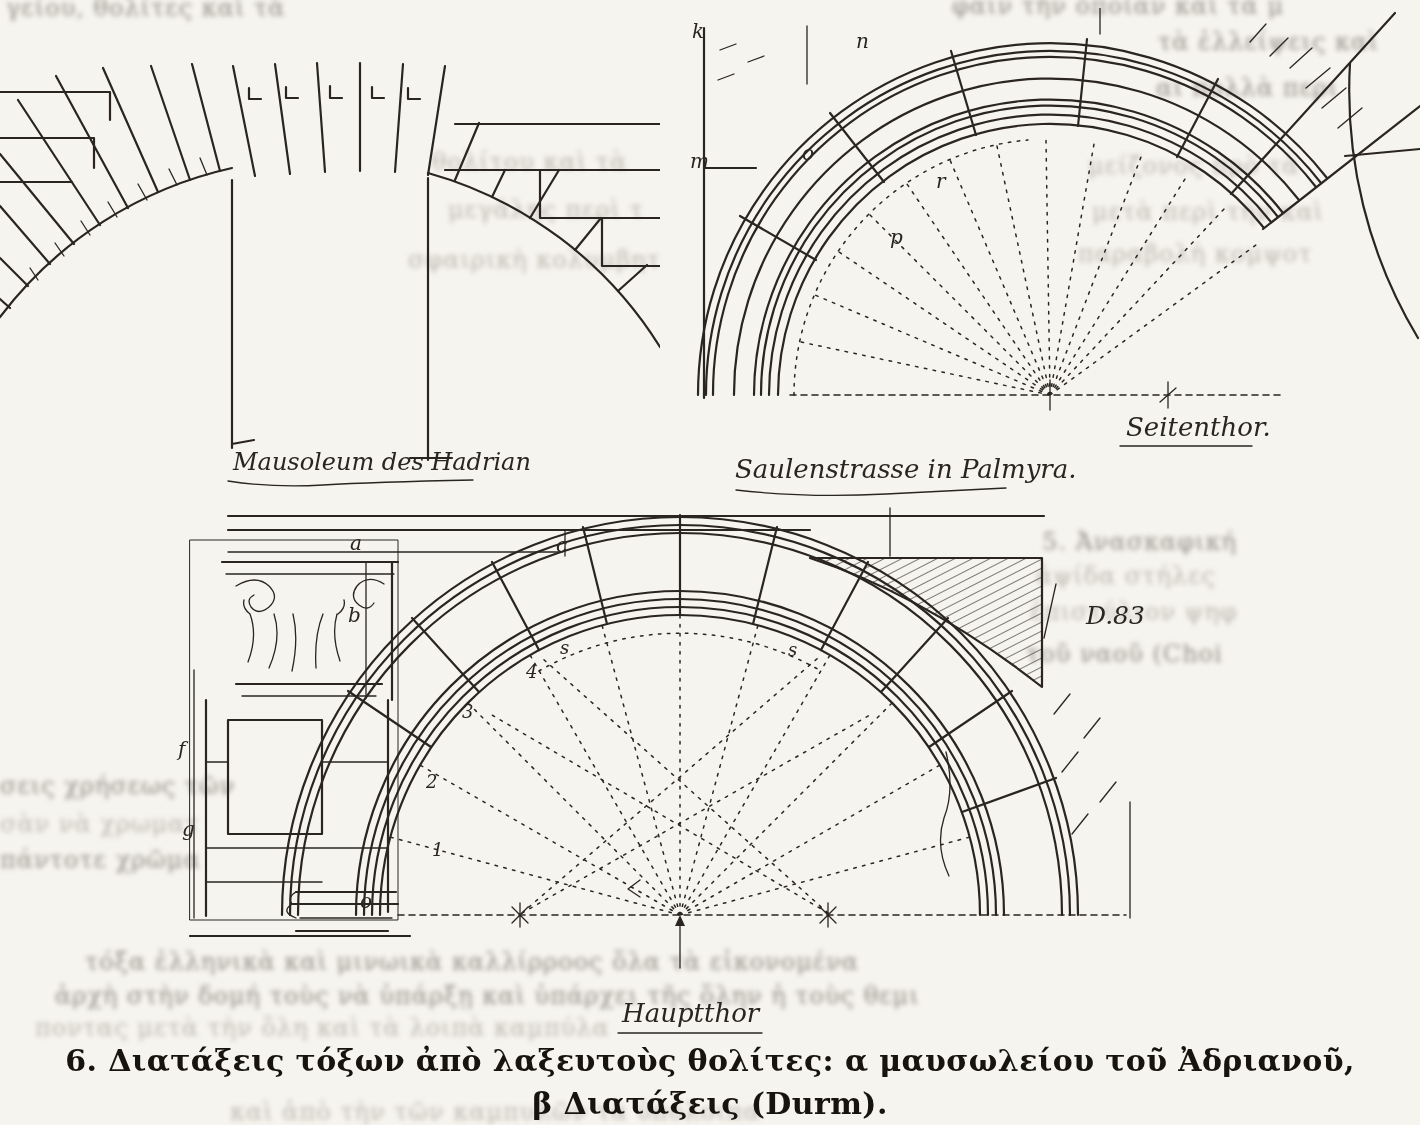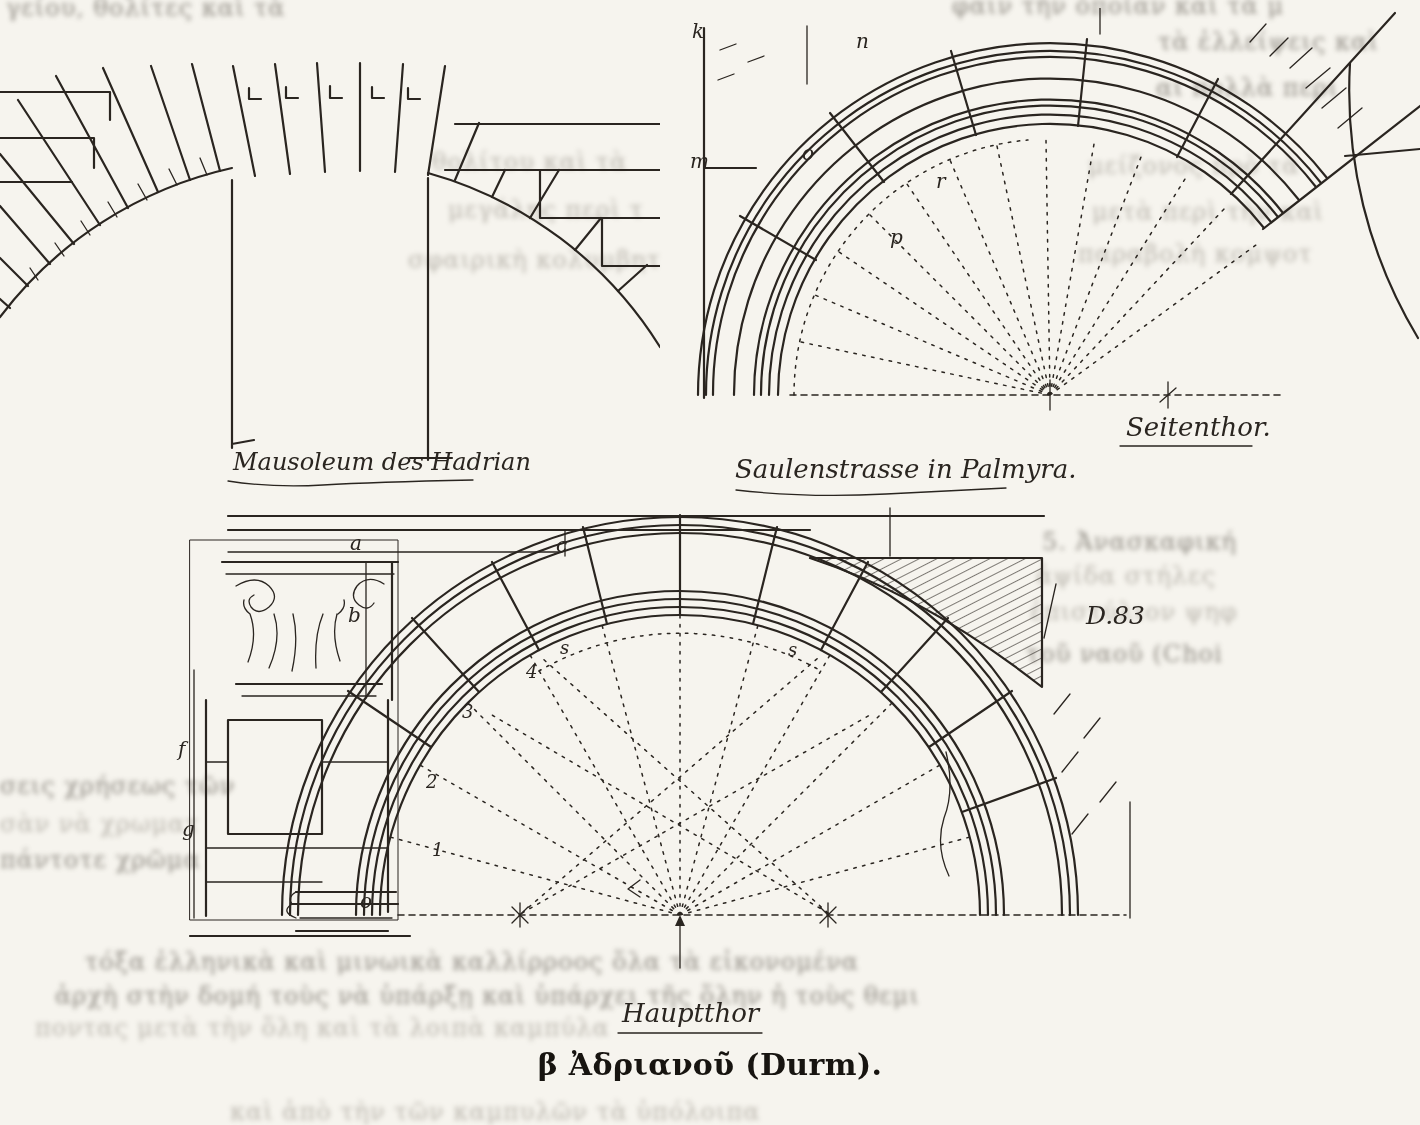--- a/index.html
+++ b/index.html
@@ -216,16 +216,17 @@
     <text class="num" x="292" y="218">3</text>
     <text class="num" x="356" y="178">4</text>
     <text class="num" x="390" y="154">s</text>
     <text class="num" x="618" y="156">s</text>
     <text class="handcap" x="916" y="124" style="font-size:25px">D.83</text>
     <text class="handcap" x="452" y="522" style="font-size:26px">Hauptthor</text>
     <path class="w1" d="M 448 533 H 592"></path>
   </svg>
 
   <div class="main-caption">
-    <div style="margin-top:4px;">β Ἀδριανοῦ (Durm).</div>
+    <div>6. Διατάξεις τόξων ἀπὸ λαξευτοὺς θολίτες: α μαυσωλείου τοῦ Ἀδριανοῦ,</div>
+    <div style="margin-top:4px;">β Διατάξεις (Durm).</div>
   </div>
 
 </div>
 
 </body></html>

